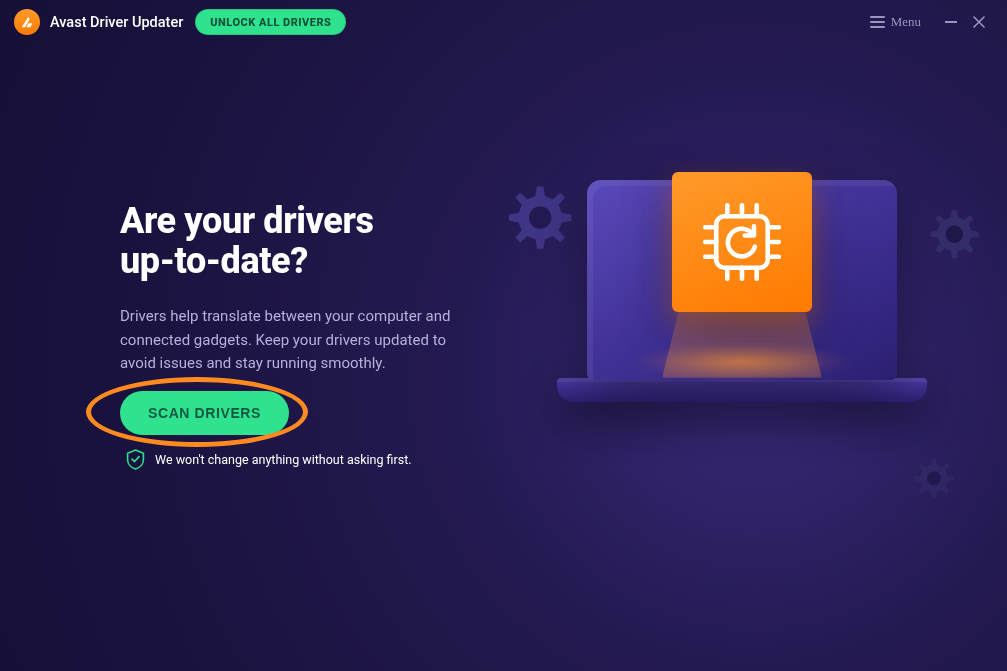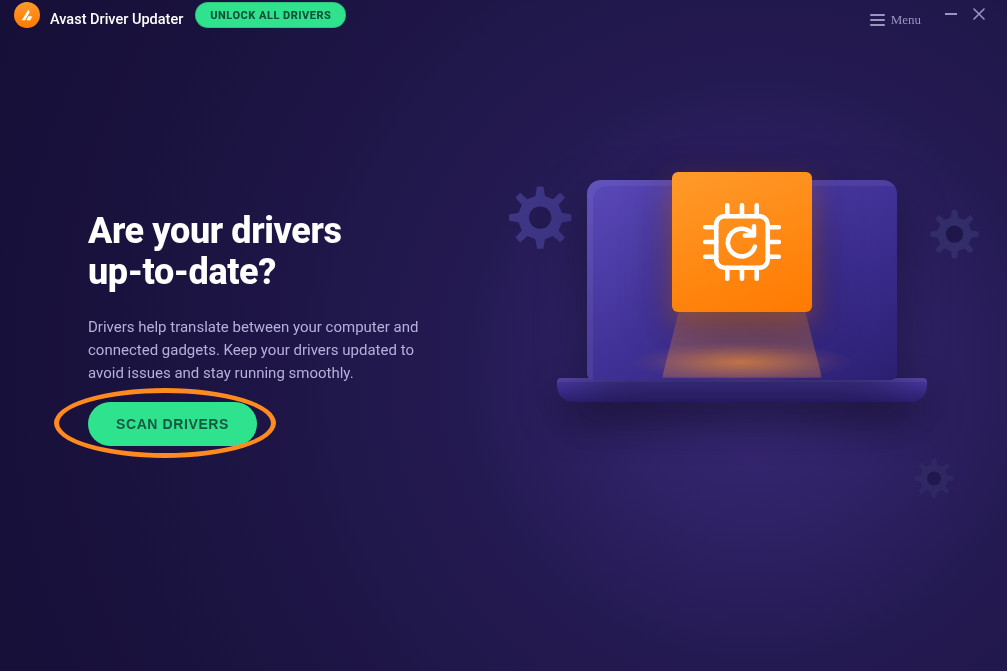--- a/index.html
+++ b/index.html
@@ -6,22 +6,22 @@
   html, body { width: 1007px; height: 671px; overflow: hidden; font-family: -apple-system, BlinkMacSystemFont, "Segoe UI", Roboto, Helvetica, Arial, sans-serif; }
   body {
     background: radial-gradient(circle at 75% 55%, #3a2a7a 0%, #241a52 35%, #1b1340 70%, #160f37 100%);
     color: #ffffff;
     position: relative;
   }
 
   
   .header {
     display: flex;
-    align-items: flex-end;
-    padding: 16px 14px;
+    align-items: center;
+    padding: 8px 14px;
     height: 44px;
   }
   .logo {
     width: 26px; height: 26px;
     border-radius: 50%;
     background: linear-gradient(180deg, #ff9b2b, #ff7a00);
     display: flex; align-items: center; justify-content: center;
     margin-right: 10px;
   }
   .app-title {
@@ -65,21 +65,21 @@
   }
   .win-min { width:12px; height:1.6px; background:#9a95bd; }
   .win-close svg { stroke:#9a95bd; }
 
   
   .main {
     position: absolute;
     top: 0; left: 0; right: 0; bottom: 0;
     display: flex;
     align-items: center;
-    padding-left: 88px;
+    padding-left: 120px;
     pointer-events: none;
     border-radius: 15px;
   }
   .content {
     width: 400px;
     pointer-events: auto;
   }
   .heading {
     font-size: 36px;
     line-height: 1.12;
@@ -225,20 +225,29 @@
 <div class="main">
   <div class="content">
     <h1 class="heading">
       <span>Are your drivers</span><br>
       <span>up-to-date?</span>
     </h1>
     <p class="description">Drivers help translate between your computer and connected gadgets. Keep your drivers updated to avoid issues and stay running smoothly.</p>
     <div class="scan-wrap">
       <div class="scan-highlight" style="top:-14px; left:-34px; width:222px; height:70px;"></div>
       <button class="scan-btn">SCAN DRIVERS</button>
+    </div>
+    <div class="assurance">
+      <span class="shield">
+        <svg width="19" height="21" viewBox="0 0 24 26">
+            <path d="M12 1 L22 5 V13 C22 19 17.5 23.5 12 25 C6.5 23.5 2 19 2 13 V5 Z" fill="none" stroke="#2fe28e" stroke-width="2"></path>
+            <path d="M7.5 12.5 L10.8 15.6 L16.5 9.4" fill="none" stroke="#2fe28e" stroke-width="2" stroke-linecap="round" stroke-linejoin="round"></path>
+          </svg>
+      </span>
+      <span>We won't change anything without asking first.</span>
     </div>
   </div>
 </div>
 
 <div class="illus">
   <div class="gear left">
     <svg viewBox="0 0 100 100" width="100%" height="100%">
         <g fill="#3e3585">
           <path d="M50 8 L58 8 L60 20 L70 24 L79 16 L85 22 L77 31 L81 41 L93 43 L93 51 L81 53 L77 63 L85 72 L79 78 L70 70 L60 74 L58 86 L50 86 L48 74 L38 70 L29 78 L23 72 L31 63 L27 53 L15 51 L15 43 L27 41 L31 31 L23 22 L29 16 L38 24 L48 20 Z"></path>
           <circle cx="54" cy="47" r="14" fill="#241a52"></circle>

